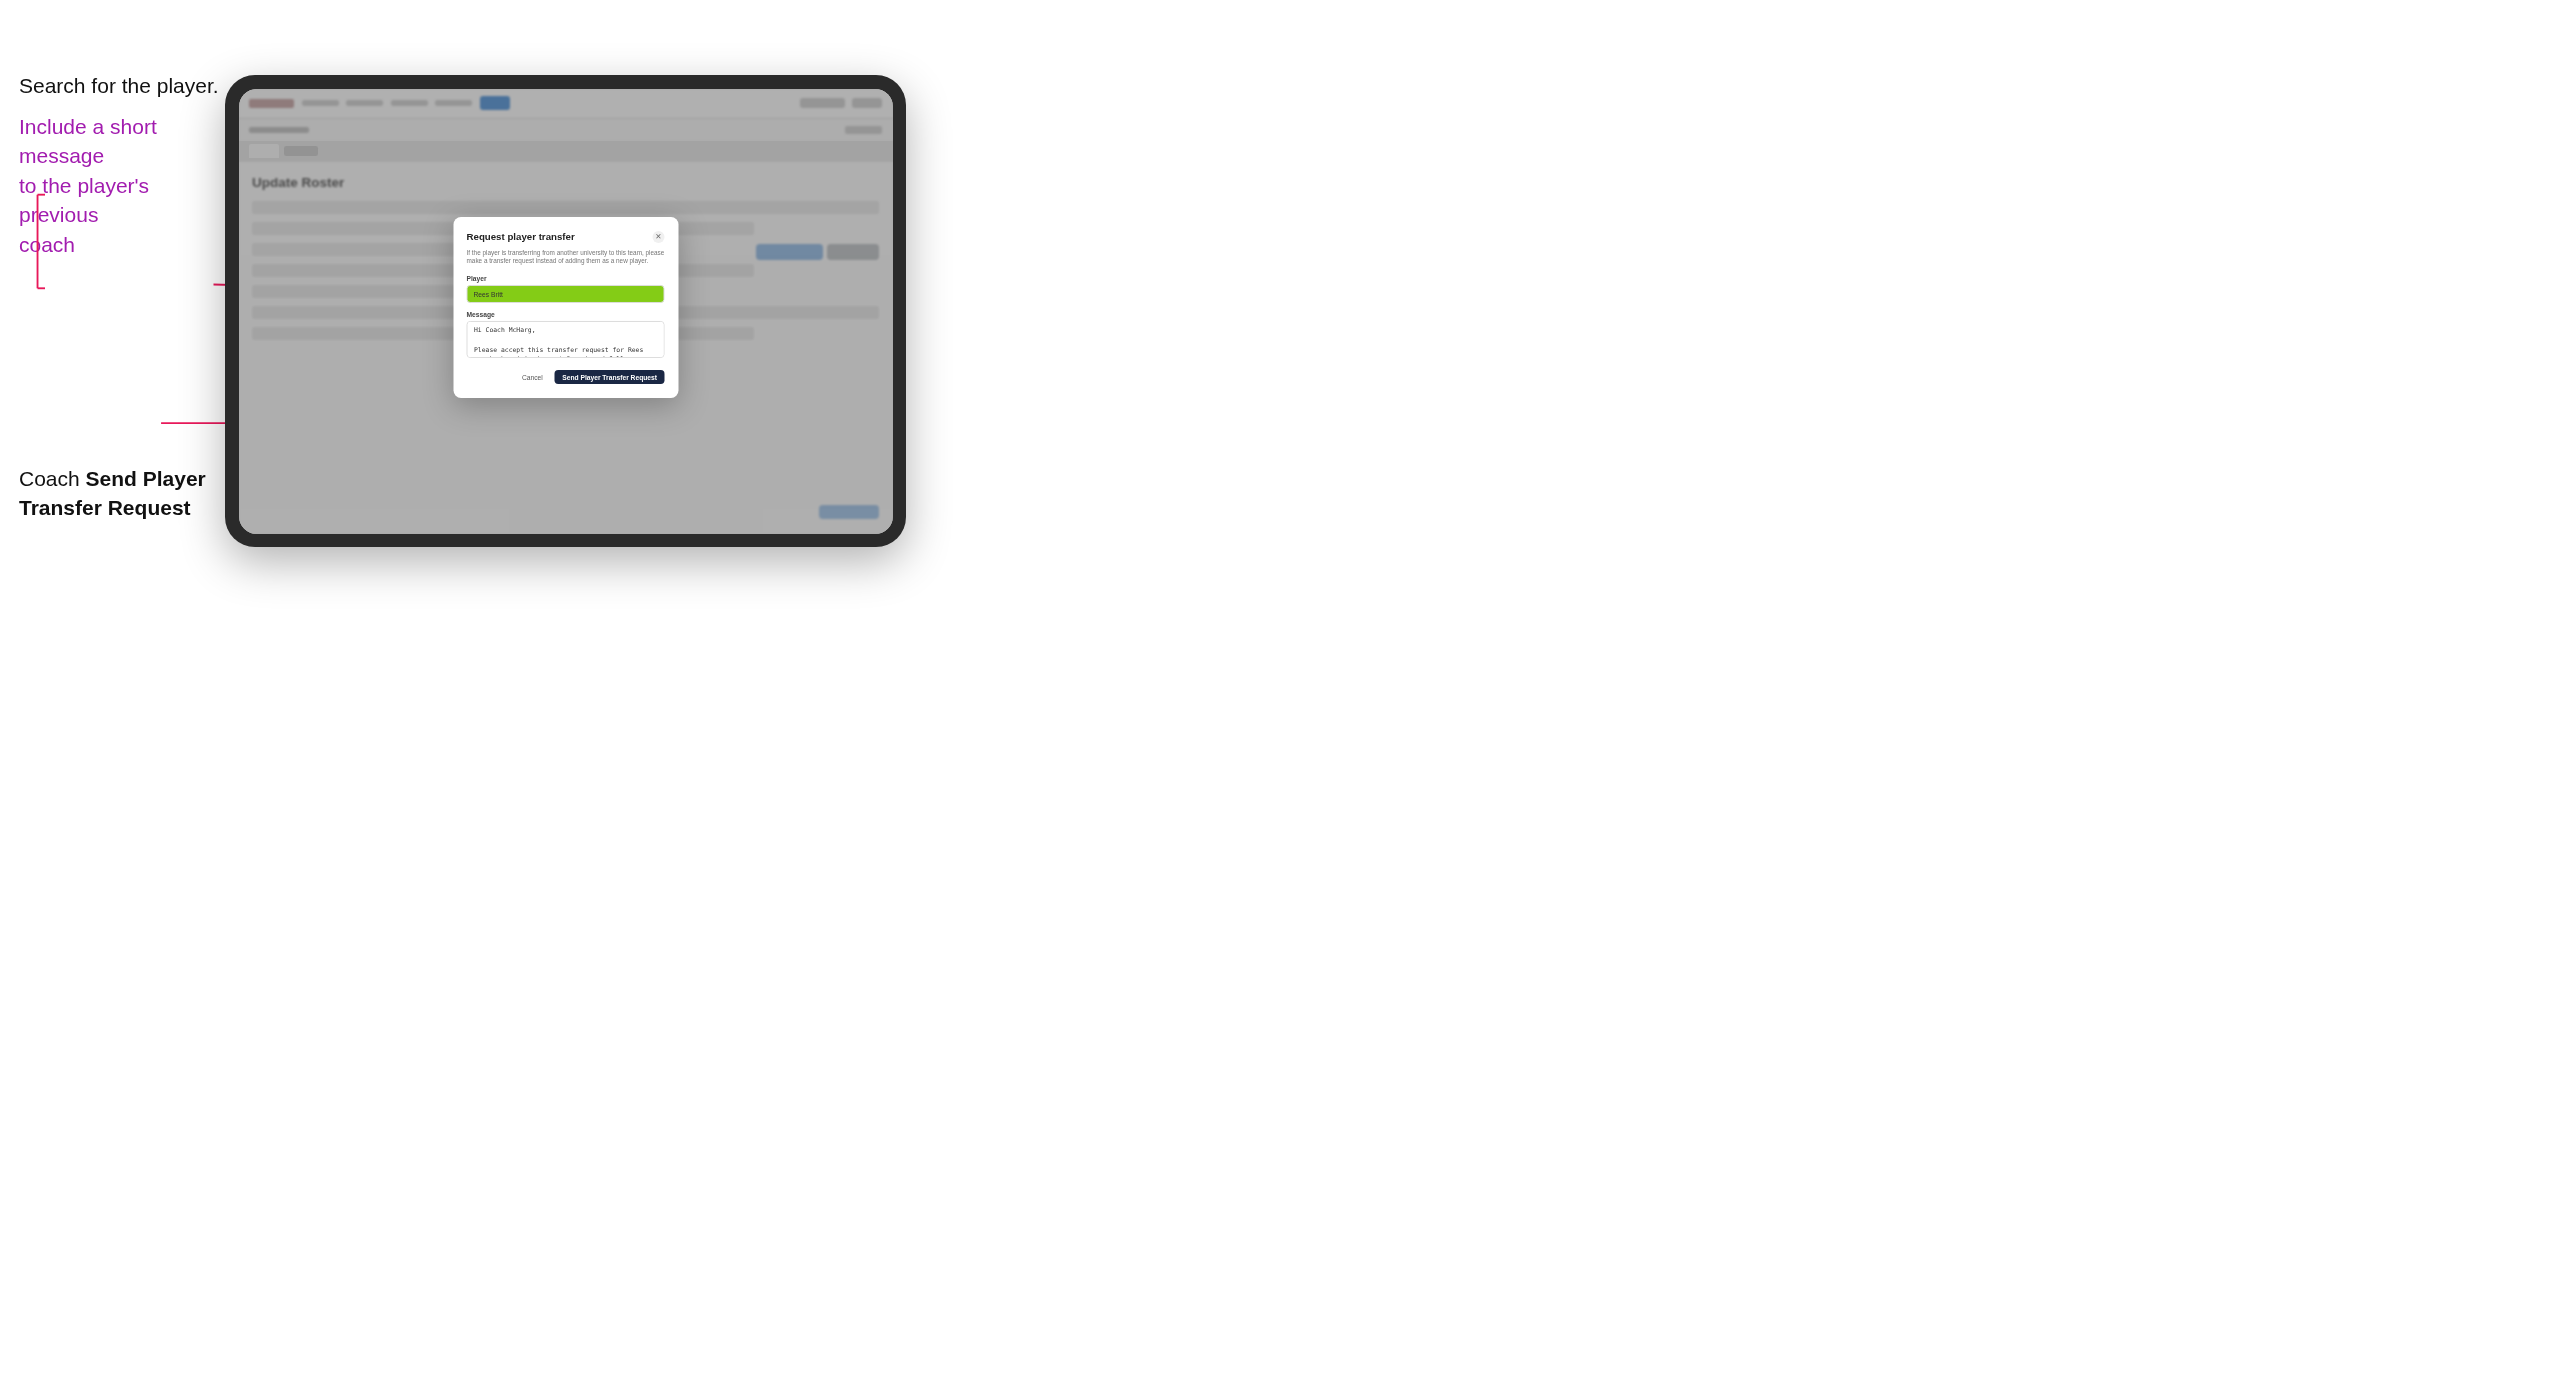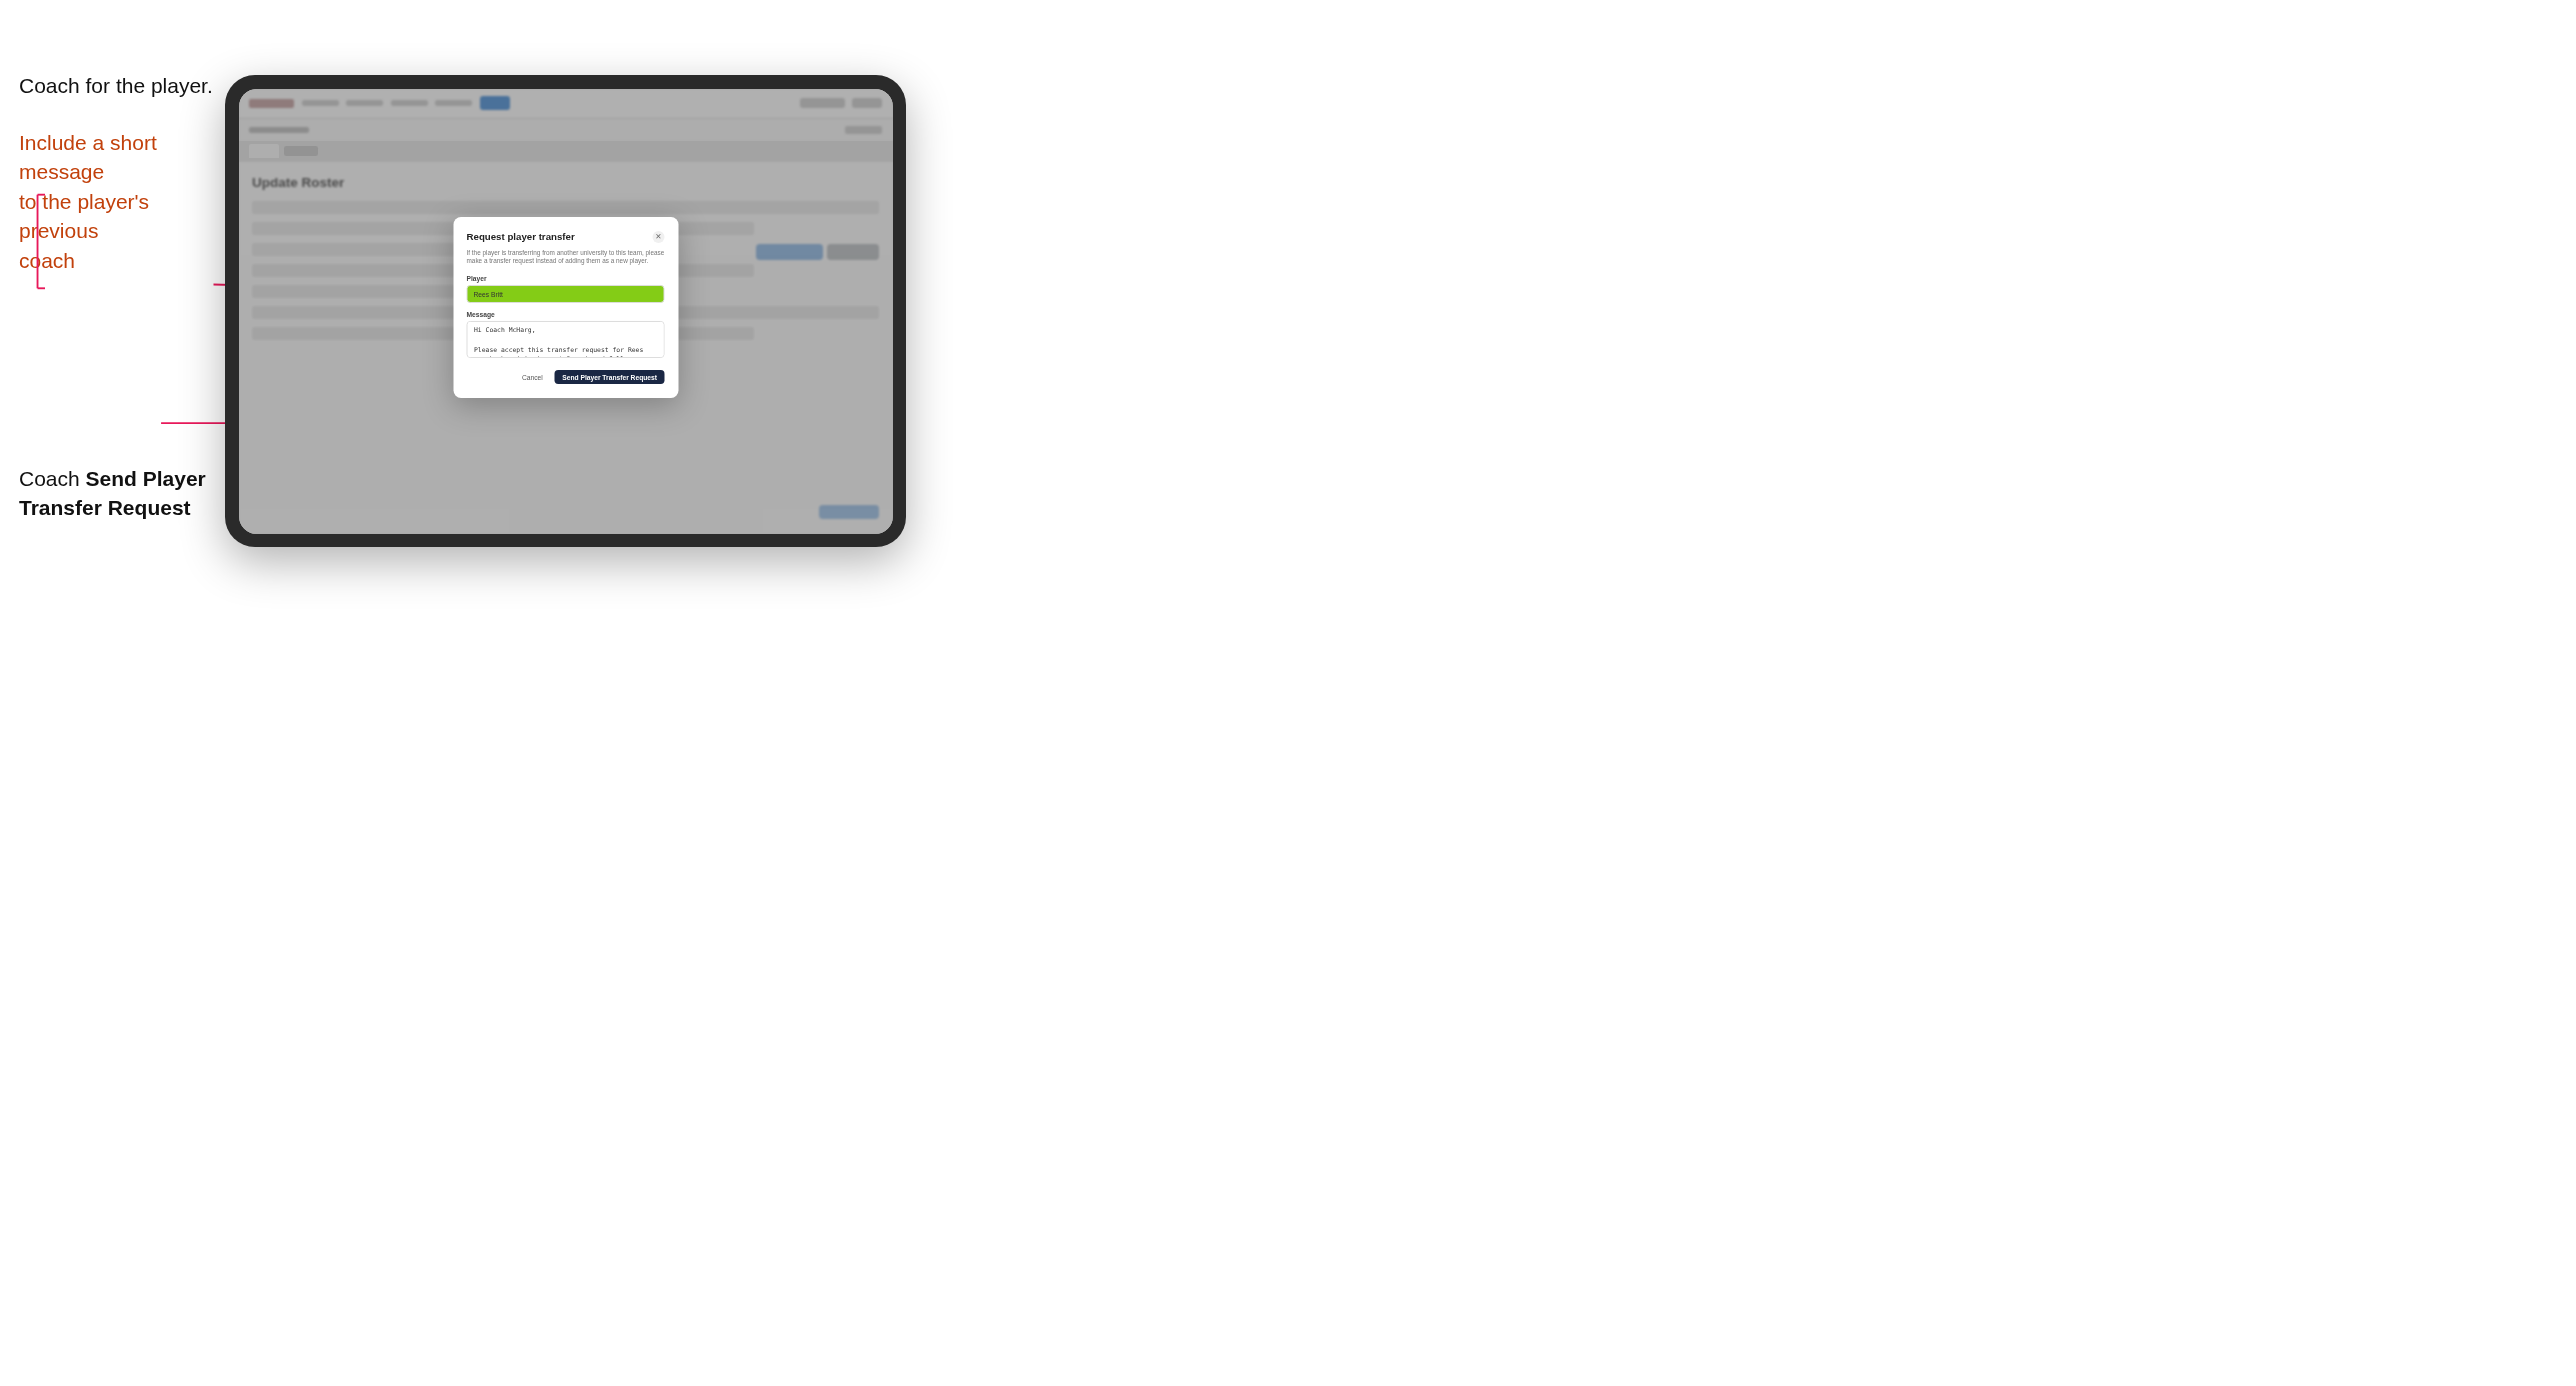--- a/index.html
+++ b/index.html
@@ -17,24 +17,24 @@
       position: absolute;
       top: 71px;
       left: 19px;
       font-size: 21px;
       color: #111;
       line-height: 1.4;
     }
 
     .annotation-message {
       position: absolute;
-      top: 128px;
+      top: 112px;
       left: 19px;
       font-size: 21px;
-      color: #c2410c;
+      color: #a21caf;
       line-height: 1.4;
       width: 210px;
     }
 
     .annotation-click {
       position: absolute;
       top: 464px;
       left: 19px;
       font-size: 21px;
       color: #111;
@@ -359,21 +359,21 @@
       position: absolute;
       top: 0; left: 0;
       width: 2576px;
       height: 1386px;
       pointer-events: none;
     }
   </style>
 </head>
 <body>
 
-<div class="annotation-search">Coach for the player.</div>
+<div class="annotation-search">Search for the player.</div>
 
 <div class="annotation-message">Include a short message<br>to the player's previous<br>coach</div>
 
 <div class="annotation-click">
   <span>Coach </span><strong>Send Player Transfer Request</strong>
 </div>
 
 <svg class="arrows-svg" viewBox="0 0 3440 1851" width="2576" height="1386">
 
   <line x1="285" y1="380" x2="590" y2="388" stroke="#e8185a" stroke-width="2.5"></line>

